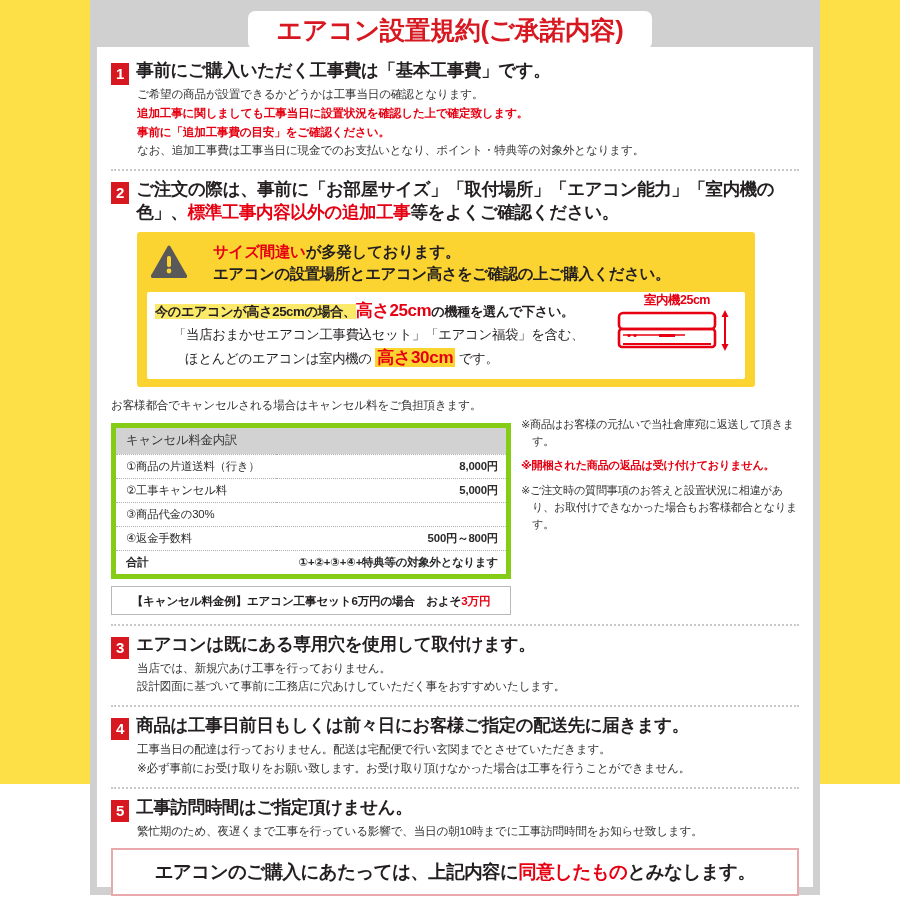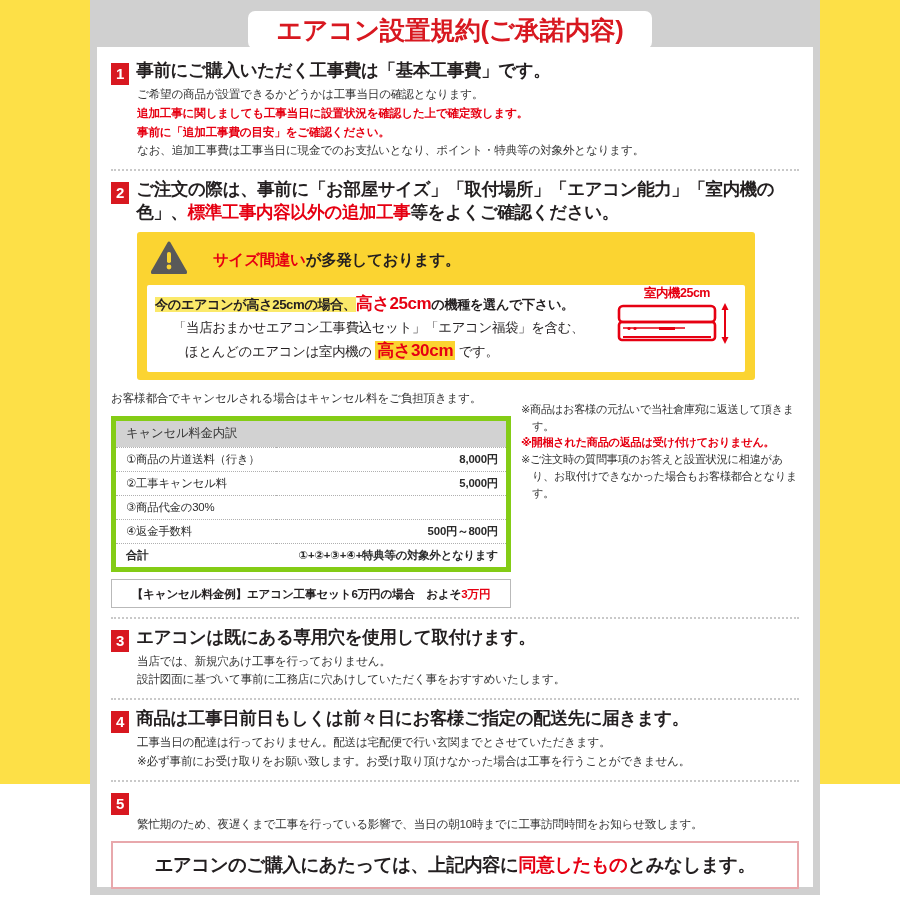--- a/index.html
+++ b/index.html
@@ -194,20 +194,21 @@
   .fee-table td.amt { text-align: right; font-weight: bold; }
   .fee-table tr.total td { font-weight: bold; }
 
   .note-line {
     font-size: 11.2px;
     color: #333333;
     line-height: 1.5;
     letter-spacing: -0.3px;
     text-indent: -11px;
     padding-left: 11px;
+    margin-top: 8px;
   }
   .note-line.warnred { color: #e60012; font-weight: bold; }
 
   .example-box {
     margin-top: 7px;
     width: 400px;
     border: 1px solid #b9b9b9;
     background: #ffffff;
     padding: 4px 0 5px 0;
     text-align: center;
@@ -275,20 +276,21 @@
       <div class="warn-head">
         <span class="warn-icon">
           <svg width="36" height="33" viewBox="0 0 36 33">
             <path d="M18 2 L34 30 Q35.5 32 33 32 L3 32 Q0.5 32 2 30 Z" fill="#595959" stroke="#595959" stroke-width="3" stroke-linejoin="round"></path>
             <rect x="16" y="11" width="4" height="11" rx="1.8" fill="#fbd431"></rect>
             <circle cx="18" cy="26" r="2.4" fill="#fbd431"></circle>
           </svg>
         </span>
         <span class="warn-lines">
           <div class="warn-l1"><span class="red">サイズ間違い</span><span>が多発しております。</span></div>
+          <div class="warn-l2">エアコンの設置場所とエアコン高さをご確認の上ご購入ください。</div>
         </span>
       </div>
 
       <div class="warn-inner">
         <div class="wi-line wi-1"><span class="hl">今のエアコンが高さ25cmの場合、</span><span class="big-red">高さ25cm</span><span>の機種を選んで下さい。</span></div>
         <div class="wi-line wi-2">「当店おまかせエアコン工事費込セット」「エアコン福袋」を含む、</div>
         <div class="wi-line wi-3"><span>ほとんどのエアコンは室内機の </span><span class="hl-orange">高さ30cm</span><span> です。</span></div>
 
         <div class="ac-fig">
           <div class="ac-label">室内機25cm</div>
@@ -373,20 +375,21 @@
     </div>
     <div class="body-txt indent">
       <div>工事当日の配達は行っておりません。配送は宅配便で行い玄関までとさせていただきます。</div>
       <div>※必ず事前にお受け取りをお願い致します。お受け取り頂けなかった場合は工事を行うことができません。</div>
     </div>
 
     <hr class="divider">
 
     <div class="sec">
       <span class="num">5</span>
+      <span class="sec-title">工事訪問時間はご指定頂けません。</span>
     </div>
     <div class="body-txt indent">
       <div>繁忙期のため、夜遅くまで工事を行っている影響で、当日の朝10時までに工事訪問時間をお知らせ致します。</div>
     </div>
 
     <div class="final-box">
       <span class="final-txt"><span>エアコンのご購入にあたっては、上記内容に</span><span class="red">同意したもの</span><span>とみなします。</span></span>
     </div>
 
   </div>

